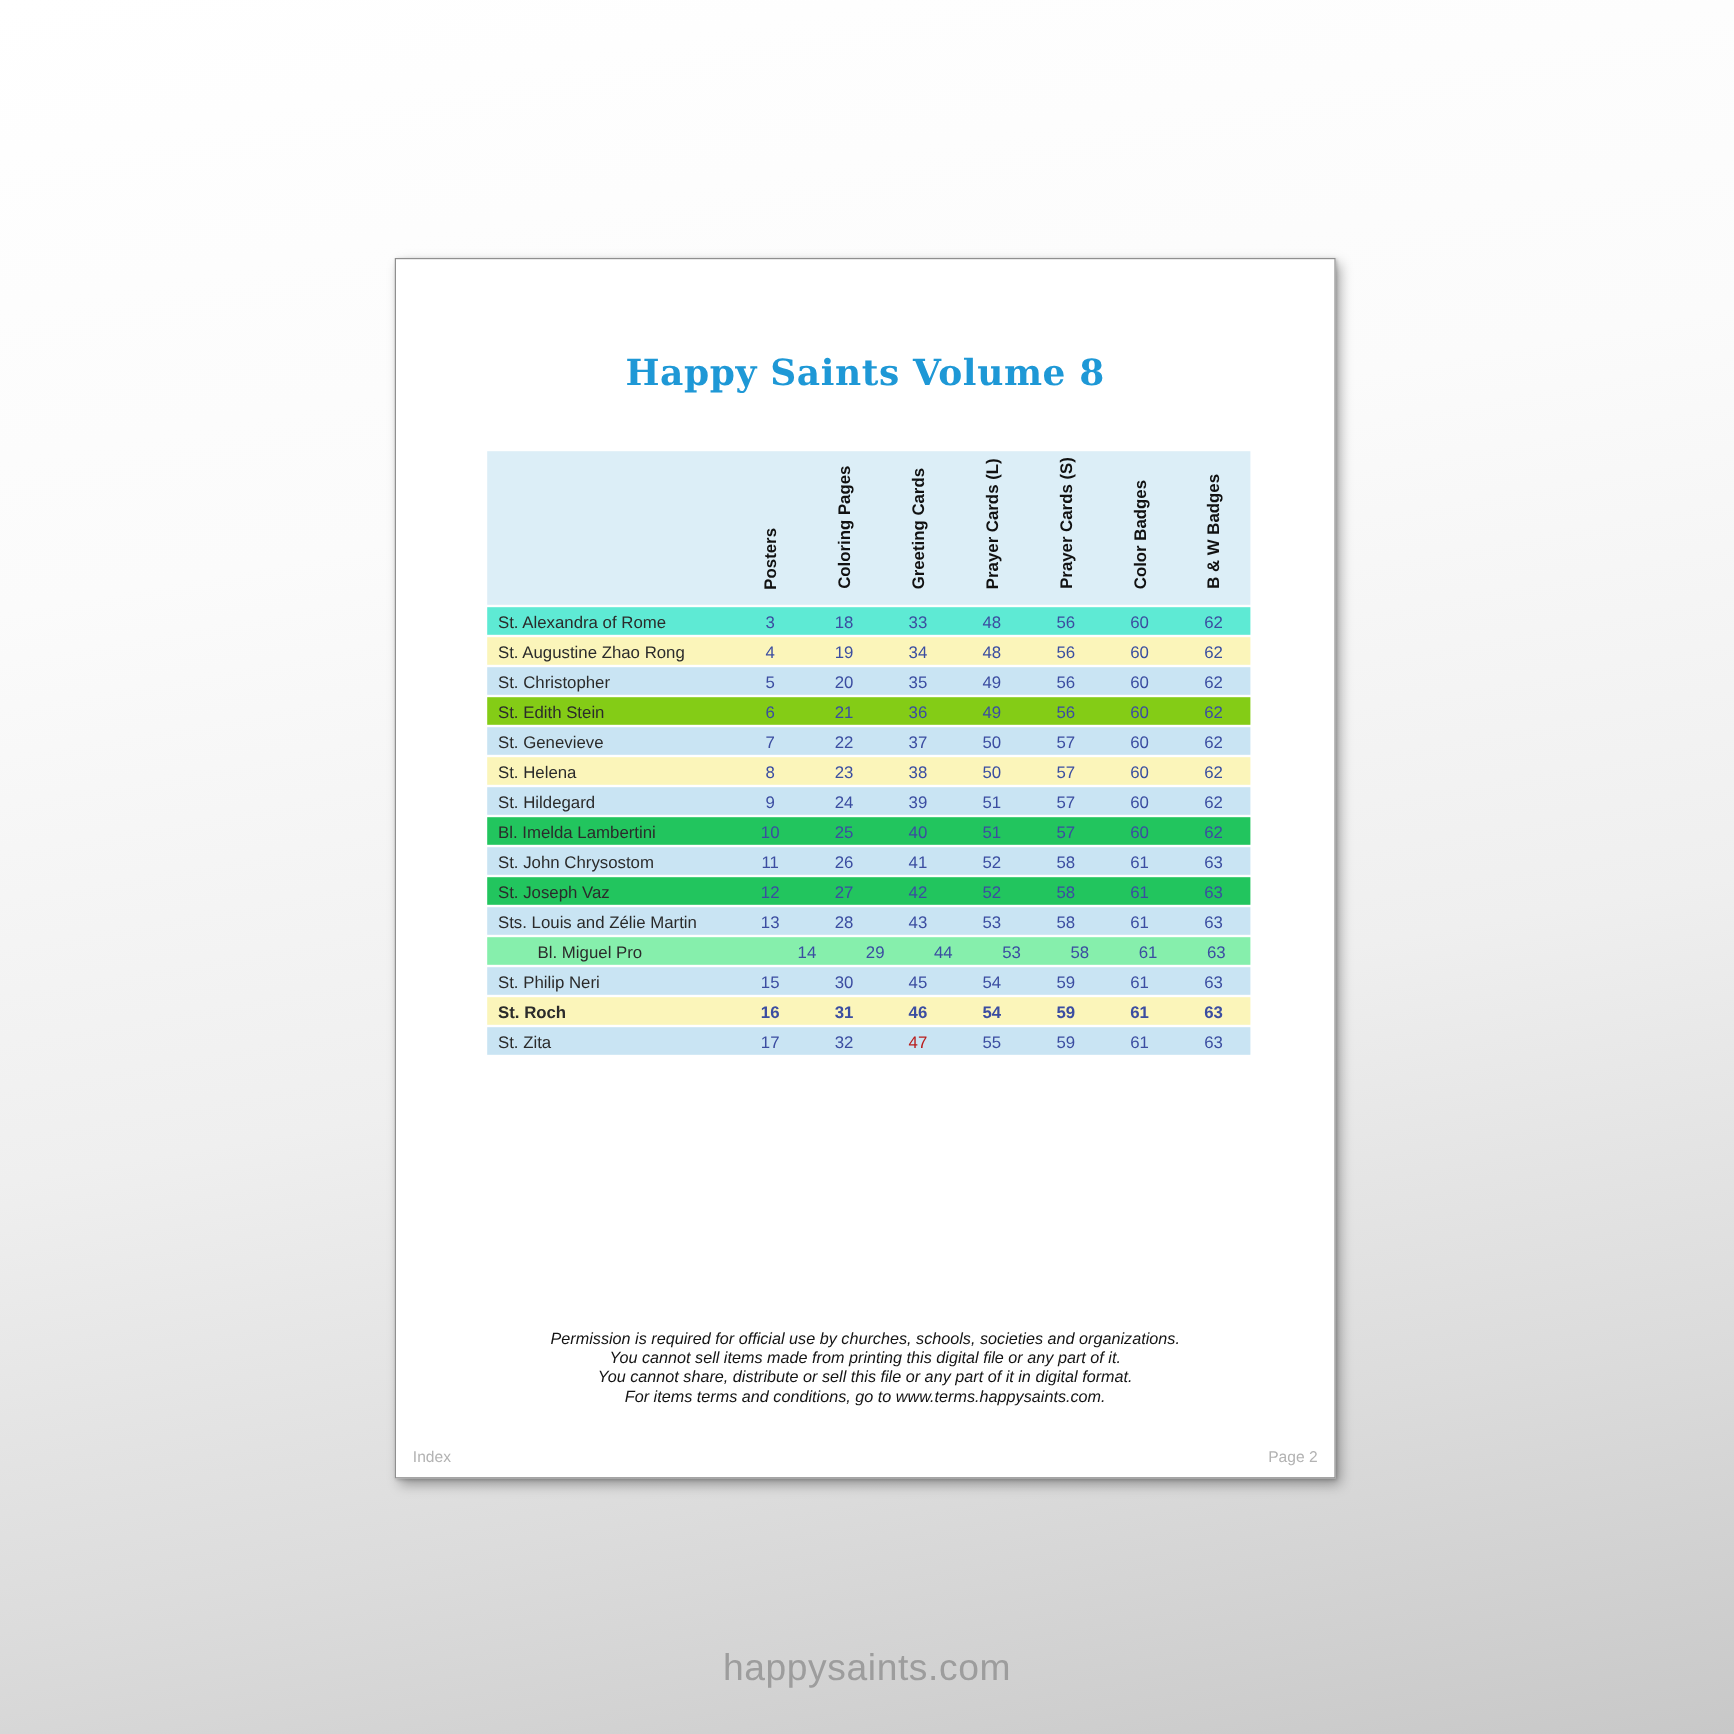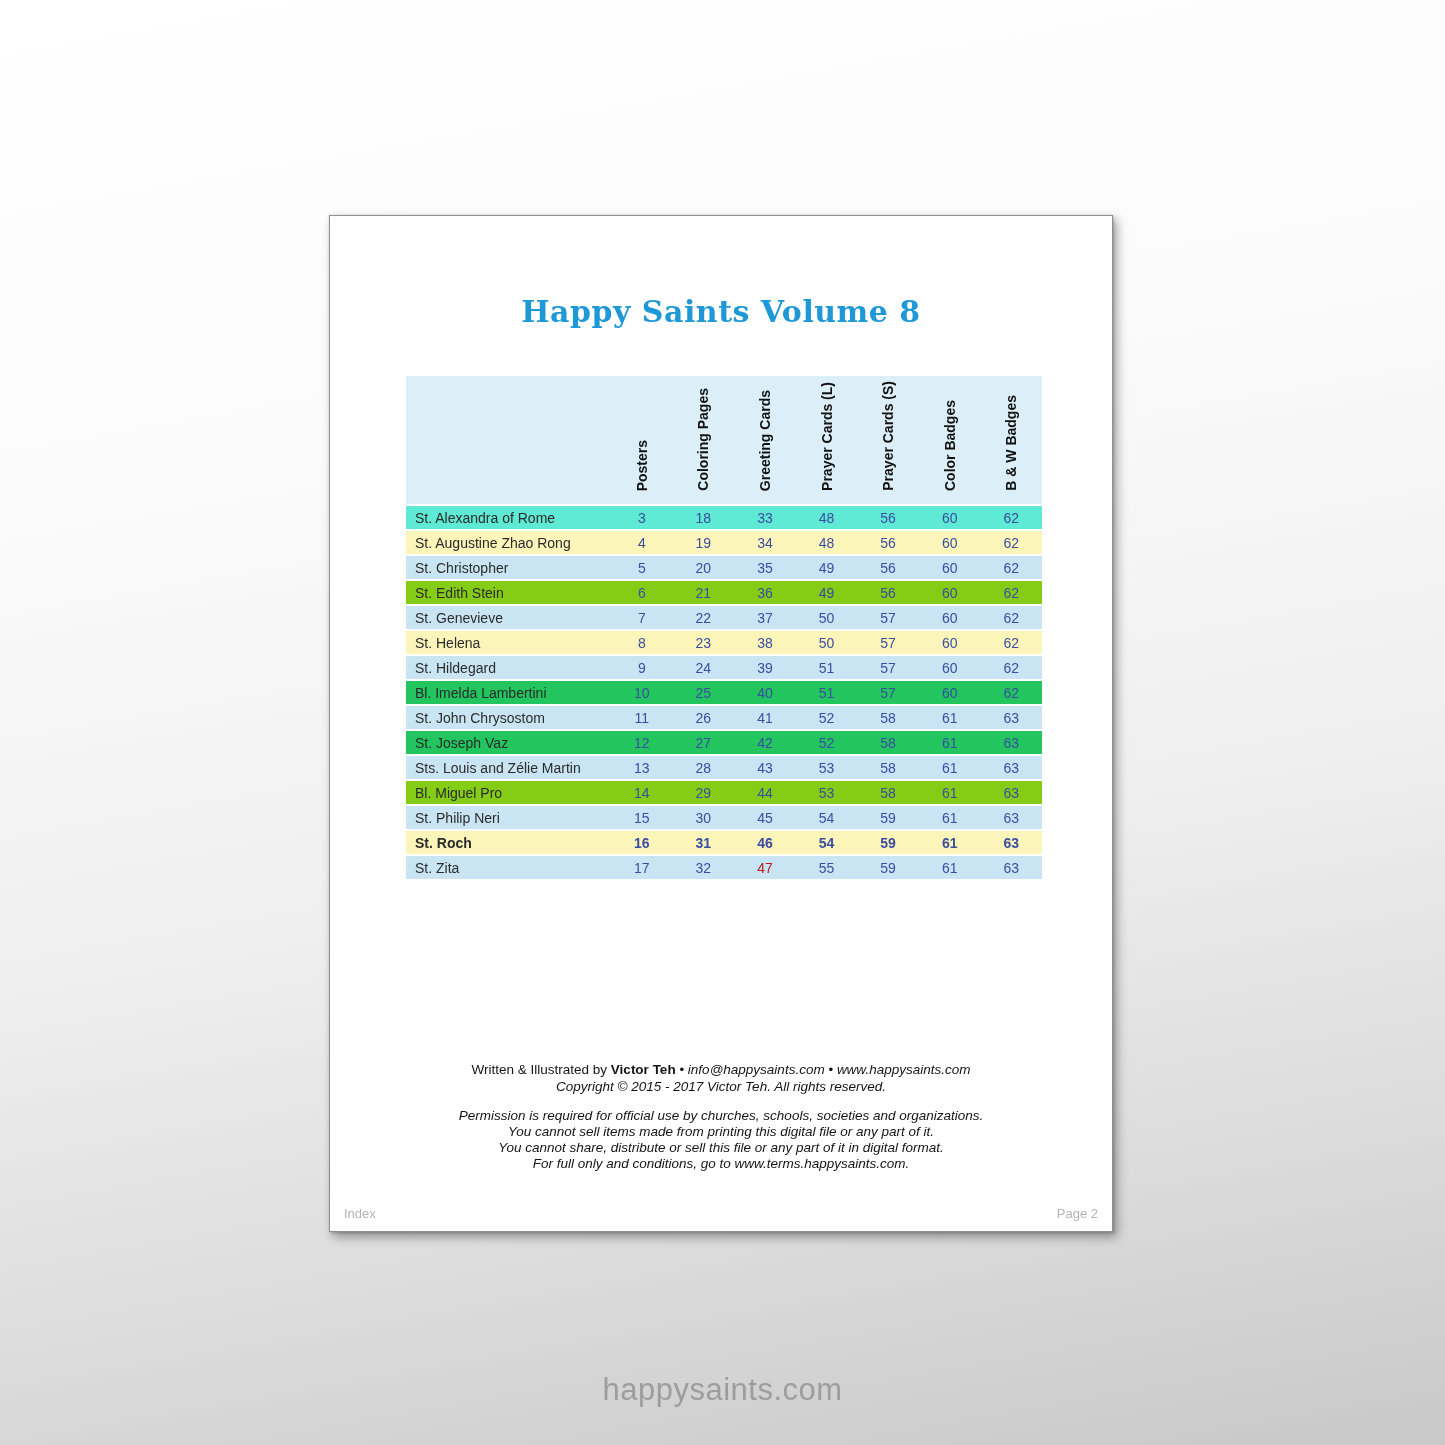--- a/index.html
+++ b/index.html
@@ -192,21 +192,21 @@
         <div class="trow" style="background: rgb(201, 228, 243);">
           <div class="name-col row-name" style="color: rgb(43, 43, 43);">Sts. Louis and Zélie Martin</div>
           <div class="num-col cell-num" style="color: rgb(59, 77, 161);">13</div>
           <div class="num-col cell-num" style="color: rgb(59, 77, 161);">28</div>
           <div class="num-col cell-num" style="color: rgb(59, 77, 161);">43</div>
           <div class="num-col cell-num" style="color: rgb(59, 77, 161);">53</div>
           <div class="num-col cell-num" style="color: rgb(59, 77, 161);">58</div>
           <div class="num-col cell-num" style="color: rgb(59, 77, 161);">61</div>
           <div class="num-col cell-num" style="color: rgb(59, 77, 161);">63</div>
         </div>
-        <div class="trow" style="background: #84cc16;">
+        <div class="trow" style="background: #86efac; padding-left: 33px;">
           <div class="name-col row-name" style="color: rgb(43, 43, 43);">Bl. Miguel Pro</div>
           <div class="num-col cell-num" style="color: rgb(59, 77, 161);">14</div>
           <div class="num-col cell-num" style="color: rgb(59, 77, 161);">29</div>
           <div class="num-col cell-num" style="color: rgb(59, 77, 161);">44</div>
           <div class="num-col cell-num" style="color: rgb(59, 77, 161);">53</div>
           <div class="num-col cell-num" style="color: rgb(59, 77, 161);">58</div>
           <div class="num-col cell-num" style="color: rgb(59, 77, 161);">61</div>
           <div class="num-col cell-num" style="color: rgb(59, 77, 161);">63</div>
         </div>
         <div class="trow" style="background: rgb(201, 228, 243);">
@@ -235,31 +235,27 @@
           <div class="num-col cell-num" style="color: rgb(59, 77, 161);">32</div>
           <div class="num-col cell-num" style="color: #b91c1c;">47</div>
           <div class="num-col cell-num" style="color: rgb(59, 77, 161);">55</div>
           <div class="num-col cell-num" style="color: rgb(59, 77, 161);">59</div>
           <div class="num-col cell-num" style="color: rgb(59, 77, 161);">61</div>
           <div class="num-col cell-num" style="color: rgb(59, 77, 161);">63</div>
         </div>
       </div>
   </div>
 
-  <div class="credits">
-    <div><span>Written &amp; Illustrated by </span><b>Victor Teh</b><span> • </span><i>info@happysaints.com</i><span> • </span><i>www.happysaints.com</i></div>
-    <div><i>Copyright © 2015 - 2017 Victor Teh. All rights reserved.</i></div>
-  </div>
 
   <div class="terms" id="terms">
 
       <div>Permission is required for official use by churches, schools, societies and organizations.</div>
       <div>You cannot sell items made from printing this digital file or any part of it.</div>
       <div>You cannot share, distribute or sell this file or any part of it in digital format.</div>
-      <div>For full only and conditions, go to www.terms.happysaints.com.</div>
+      <div>For items terms and conditions, go to www.terms.happysaints.com.</div>
     </div>
 
   <div class="page-footer">
     <span>Index</span>
     <span>Page 2</span>
   </div>
 
 </div>
 
 <div class="watermark">happysaints.com</div>

